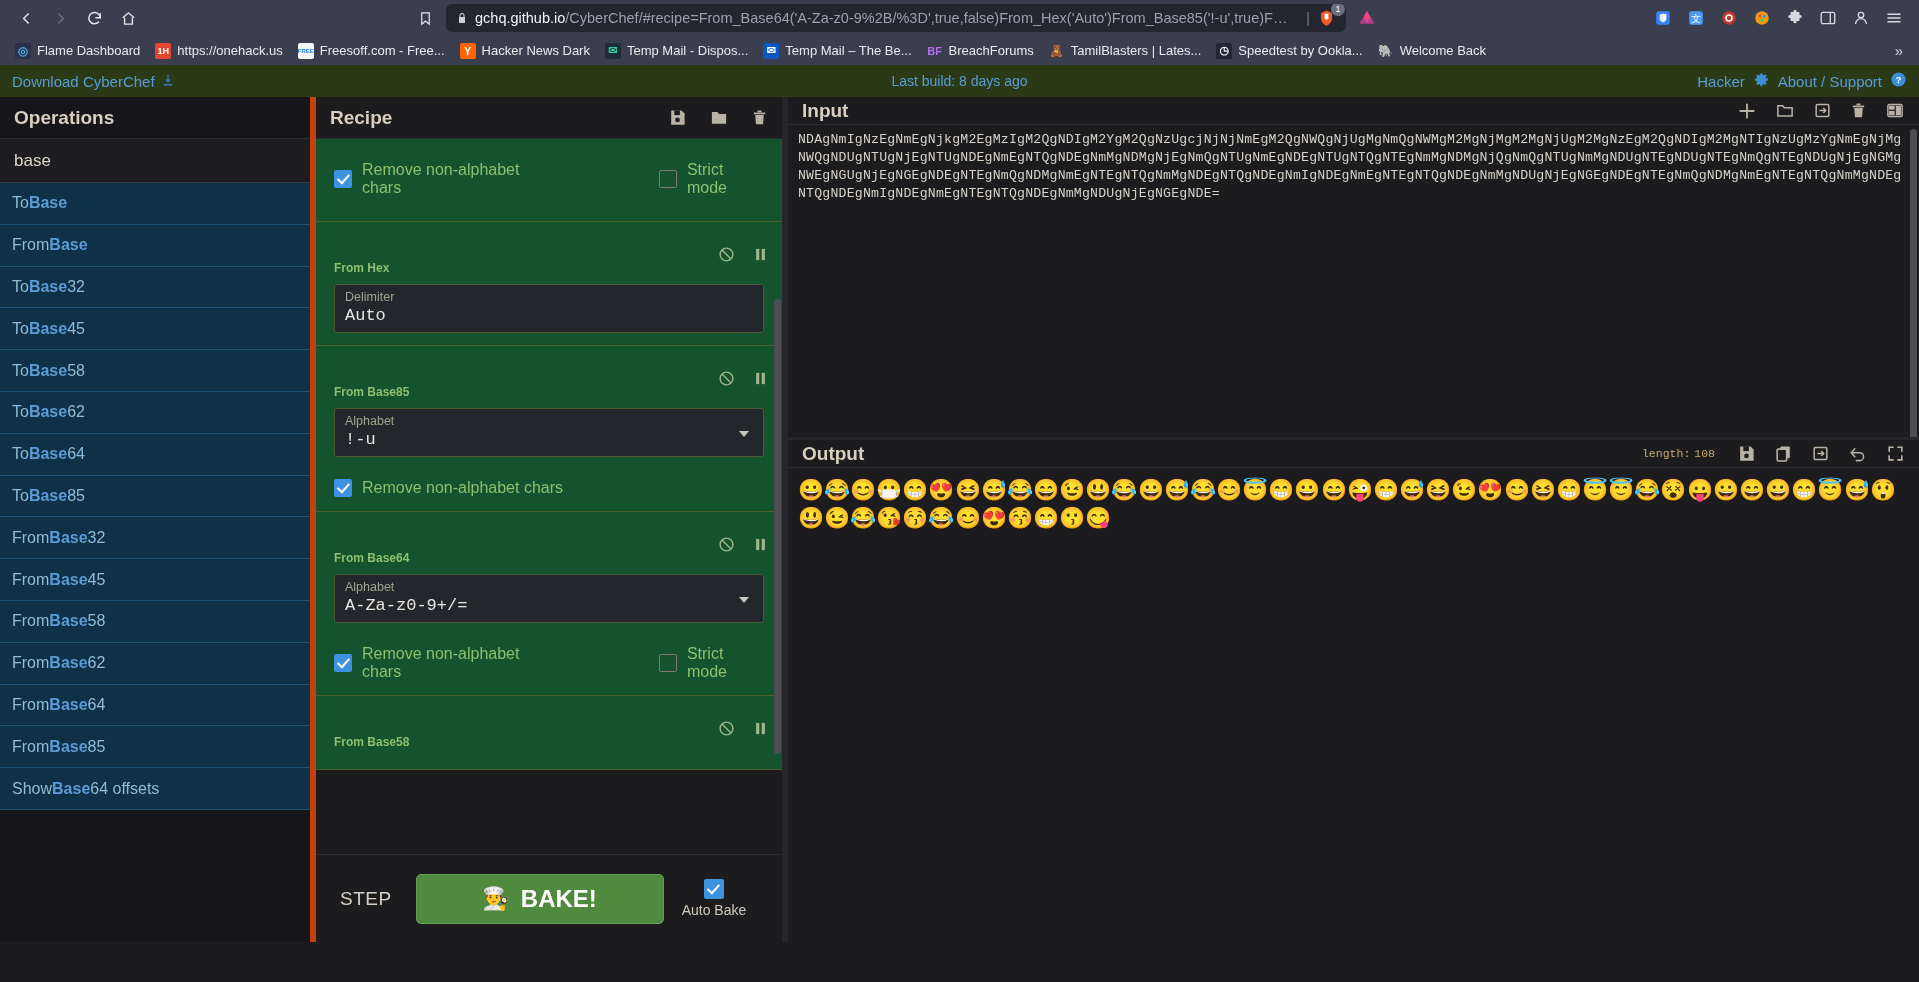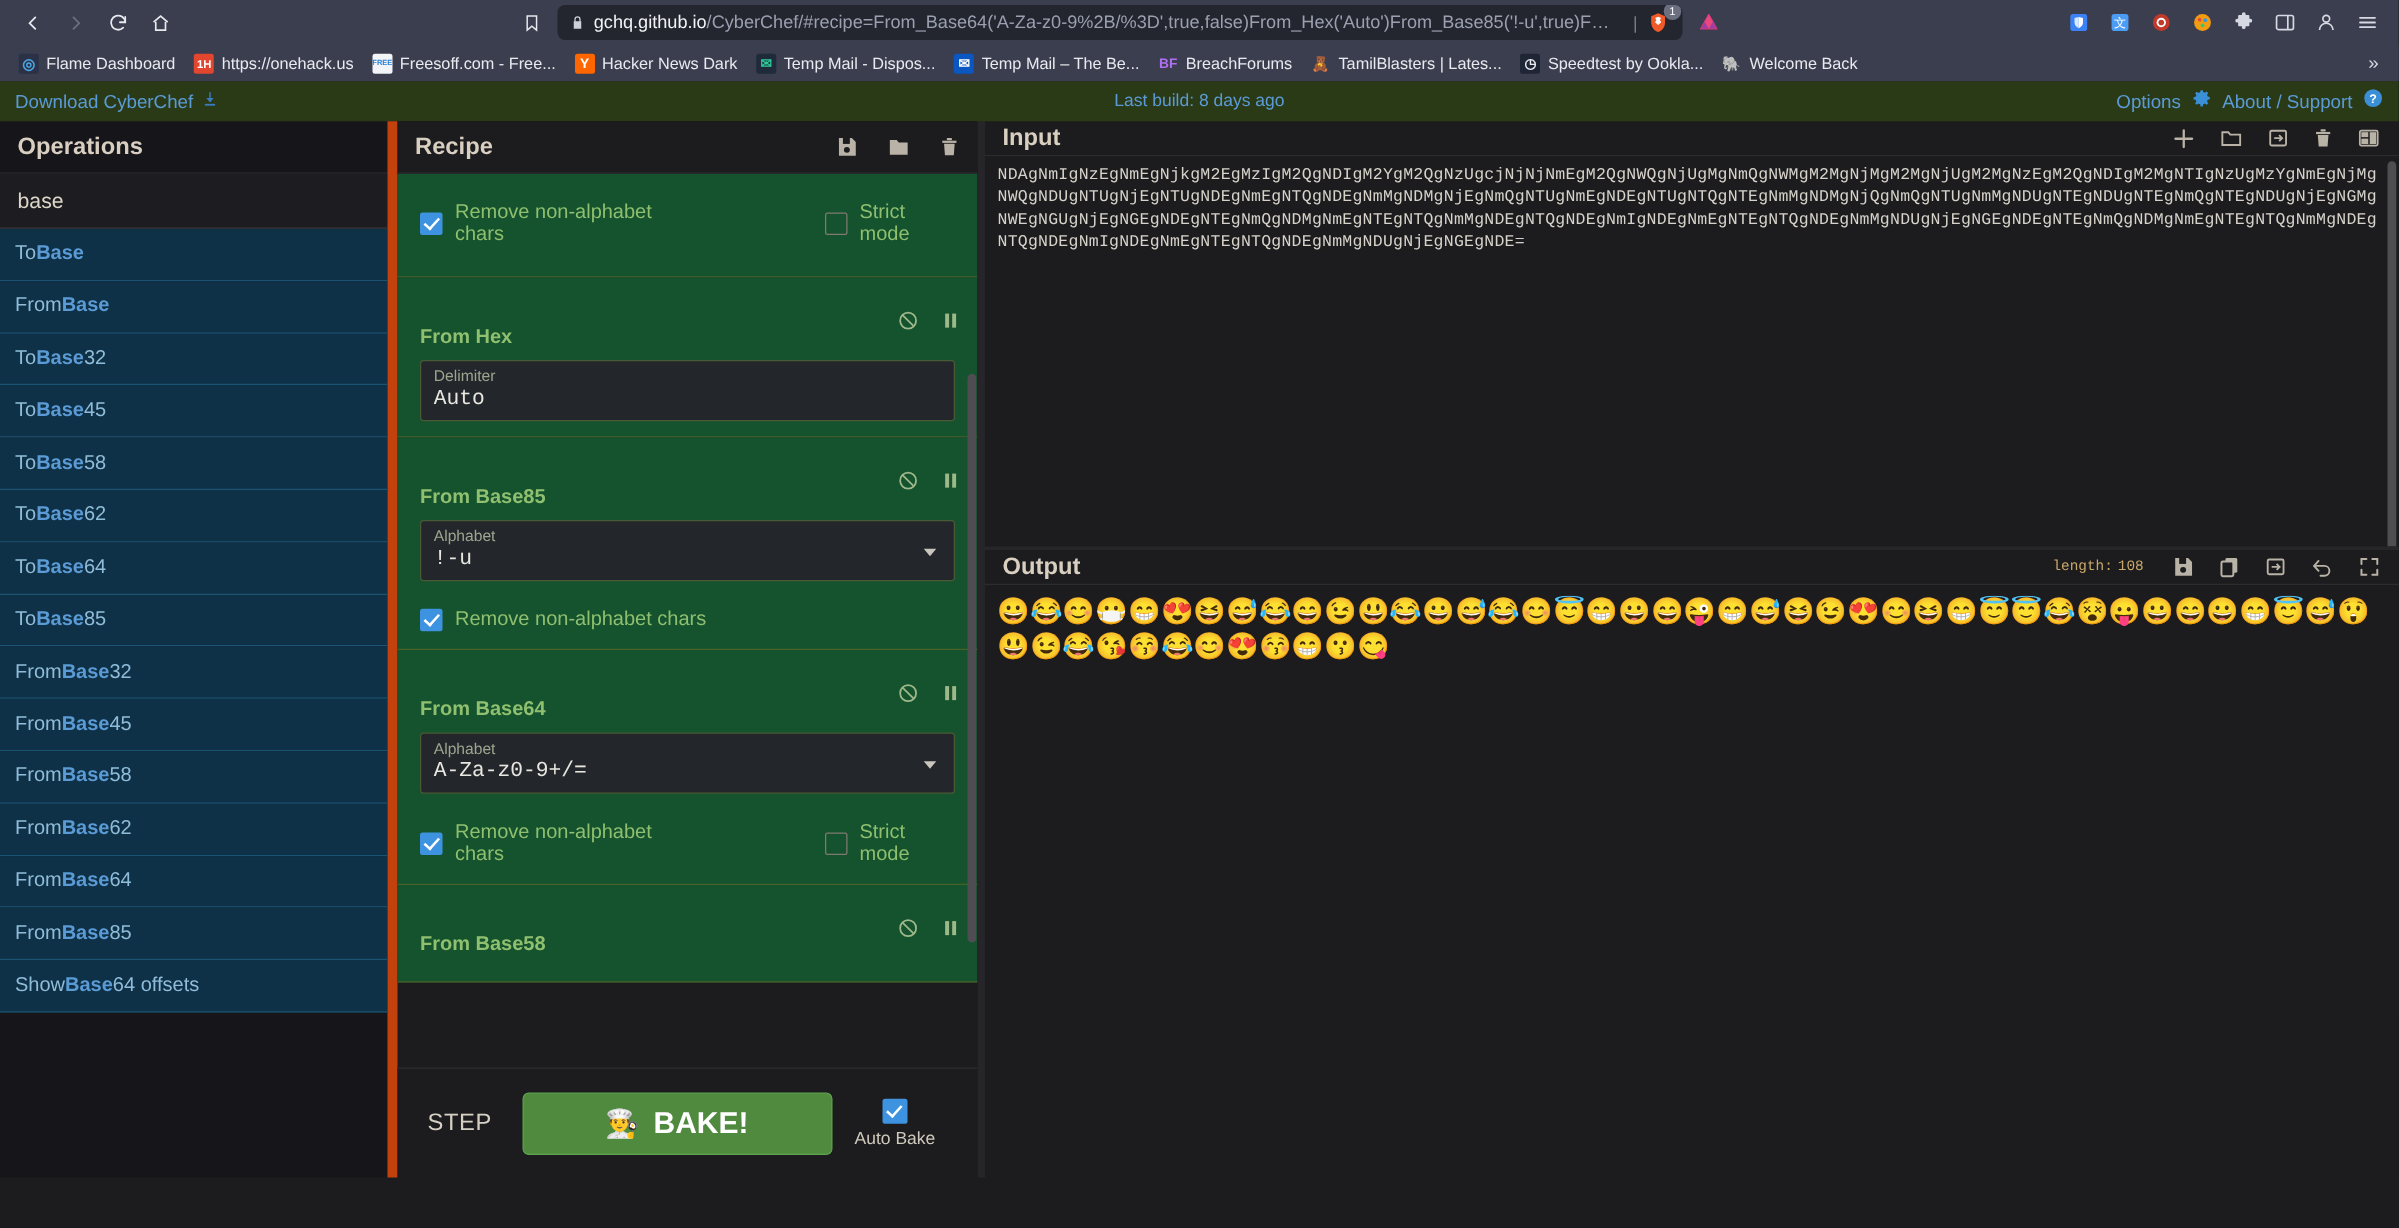--- a/index.html
+++ b/index.html
@@ -108,39 +108,39 @@
     background: #0f3147; color: #8fbcd8; font-size: 16px;
     border-bottom: 1px solid #1b5473; cursor: pointer;
   }
   .op-item b { color: #5b9bd5; font-weight: bold; }
   .op-item .plain { color: #8fbcd8; }
 
   
   #recipe-col {
     width: 472px; flex: none; display: flex; flex-direction: column;
     background: #1c1c1e; position: relative;
-    border-left: 8px solid #c2410c;
+    border-left: 6px solid #c2410c;
   }
   #recipe-head {
     height: 42px; display: flex; align-items: center;
     padding: 0 14px; border-bottom: 1px solid #2c2c30; background:#1c1c1e;
   }
   #recipe-title { color: #d9cfc1; font-size: 19px; font-weight: bold; }
   #recipe-head .icons { margin-left: auto; display: flex; gap: 22px; align-items:center; }
   .hd-icon { color: #b9b2a6; cursor: pointer; display:flex; }
 
   #recipe-list { flex: 1; overflow: hidden; position: relative; }
   .rec-op {
     background: #14532d; border-bottom: 1px solid #4a6029;
     padding: 0;
   }
   .rec-op-head {
     display: flex; align-items: center; padding: 11px 14px 9px 18px;
   }
-  .rec-op-name { color: #8fbf6f; font-size: 16px; font-weight: bold; margin-top: 28px; }
+  .rec-op-name { color: #8fbf6f; font-size: 12px; font-weight: bold; margin-top: 28px; }
   .rec-op-head .ctrl { margin-left: auto; display: flex; gap: 18px; align-items:center; }
   .ctrl-icon { color: #9fb88a; cursor: pointer; display:flex; }
   .rec-field {
     margin: 0 18px 12px 18px; background: #23262a;
     border: 1px solid #4a5a35; border-radius: 3px;
     padding: 5px 10px 7px 10px; position: relative;
   }
   .rec-field-label { color: #9ca68f; font-size: 12.5px; }
   .rec-field-value {
     color: #e8e6e0; font-size: 17px;
@@ -399,21 +399,21 @@
       <svg width="14" height="14" viewBox="0 0 24 24" fill="#3a7bbf">
           <path d="M11 3h2v8h4l-5 6-5-6h4z"></path>
           <rect x="5" y="19" width="14" height="2.5"></rect>
         </svg>
     </span>
   </div>
   <div class="center">
     <span>Last build: 8 days ago</span>
   </div>
   <div class="right">
-    <span class="cc-link">Options</span>
+    <span class="cc-link">Hacker</span>
     <span>
       <svg width="17" height="17" viewBox="0 0 24 24" fill="#3a8fd6">
           <path d="M12 8.5A3.5 3.5 0 1 0 12 15.5 3.5 3.5 0 0 0 12 8.5zm9 4.8v-2.6l-2.4-.4a6.9 6.9 0 0 0-.8-1.9l1.4-2-1.8-1.8-2 1.4a6.9 6.9 0 0 0-1.9-.8L13.1 3h-2.6l-.4 2.4c-.67.18-1.3.45-1.9.8l-2-1.4L4.4 6.6l1.4 2c-.35.6-.62 1.23-.8 1.9L2.6 10.9v2.6l2.4.4c.18.67.45 1.3.8 1.9l-1.4 2 1.8 1.8 2-1.4c.6.35 1.23.62 1.9.8l.4 2.4h2.6l.4-2.4a6.9 6.9 0 0 0 1.9-.8l2 1.4 1.8-1.8-1.4-2c.35-.6.62-1.23.8-1.9z"></path>
         </svg>
     </span>
     <span class="cc-link">About / Support</span>
     <span>
       <svg width="17" height="17" viewBox="0 0 24 24">
           <circle cx="12" cy="12" r="10" fill="#3a8fd6"></circle>
           <text x="12" y="17" font-size="14" font-weight="bold" fill="#fff" text-anchor="middle" font-family="Liberation Sans">?</text>

